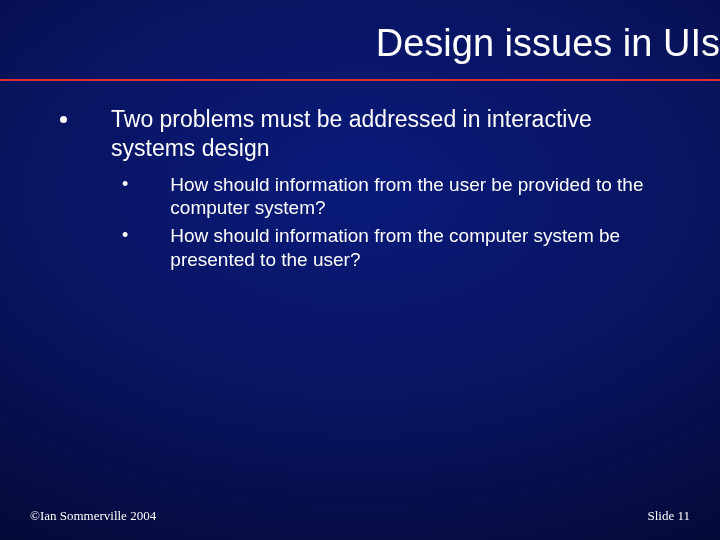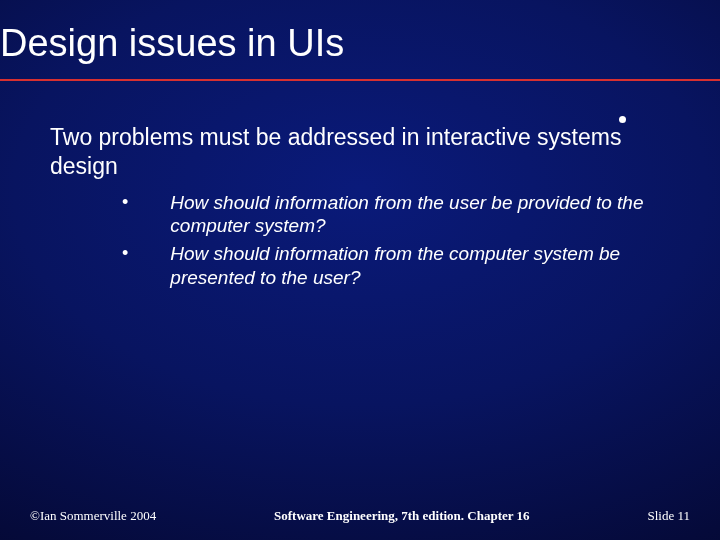--- a/index.html
+++ b/index.html
@@ -10,42 +10,41 @@
     overflow: hidden;
   }
   body {
     background: radial-gradient(ellipse 120% 100% at 50% 35%, #0a1a7a 0%, #081460 40%, #050a3a 75%, #020520 100%);
     font-family: Arial, Helvetica, sans-serif;
     color: #ffffff;
     position: relative;
   }
   .title-area {
     padding-top: 22px;
-    text-align: left;
+    text-align: right;
   }
   .title {
     font-family: Arial, Helvetica, sans-serif;
     font-size: 38px;
     font-weight: normal;
     color: #ffffff;
     margin: 0;
   }
   .hr-line {
     border: none;
     border-top: 2px solid #d83030;
     margin: 14px 0 0 0;
   }
   .content {
     padding: 24px 50px 0 50px;
   }
   .bullet-row {
     display: flex;
-    align-items: flex-end;
+    align-items: flex-start;
     margin-bottom: 10px;
-    flex-direction: column;
   }
   .bullet-dot {
     width: 7px;
     height: 7px;
     background: #ffffff;
     border-radius: 50%;
     margin-top: 11px;
     margin-right: 44px;
     margin-left: 10px;
     flex-shrink: 0;
@@ -64,21 +63,20 @@
   .sub-dot {
     font-size: 18px;
     line-height: 1.2;
     margin-top: 1px;
     margin-right: 42px;
     flex-shrink: 0;
   }
   .sub-text {
     font-size: 19px;
     line-height: 1.25;
-    font-style: italic;
   }
   .spacer {
     height: 10px;
   }
   .footer {
     position: absolute;
     bottom: 16px;
     left: 0;
     width: 100%;
     display: flex;
@@ -118,15 +116,14 @@
     <span class="sub-text">How should information from the computer system be presented to the user?</span>
   </div>
 
   <div class="spacer"></div>
 
 
 </div>
 
 <div class="footer">
   <span>©Ian Sommerville 2004</span>
-  <span class="center">Software Engineering, 7th edition. Chapter 16</span>
   <span>Slide 11</span>
 </div>
 
 </body></html>

